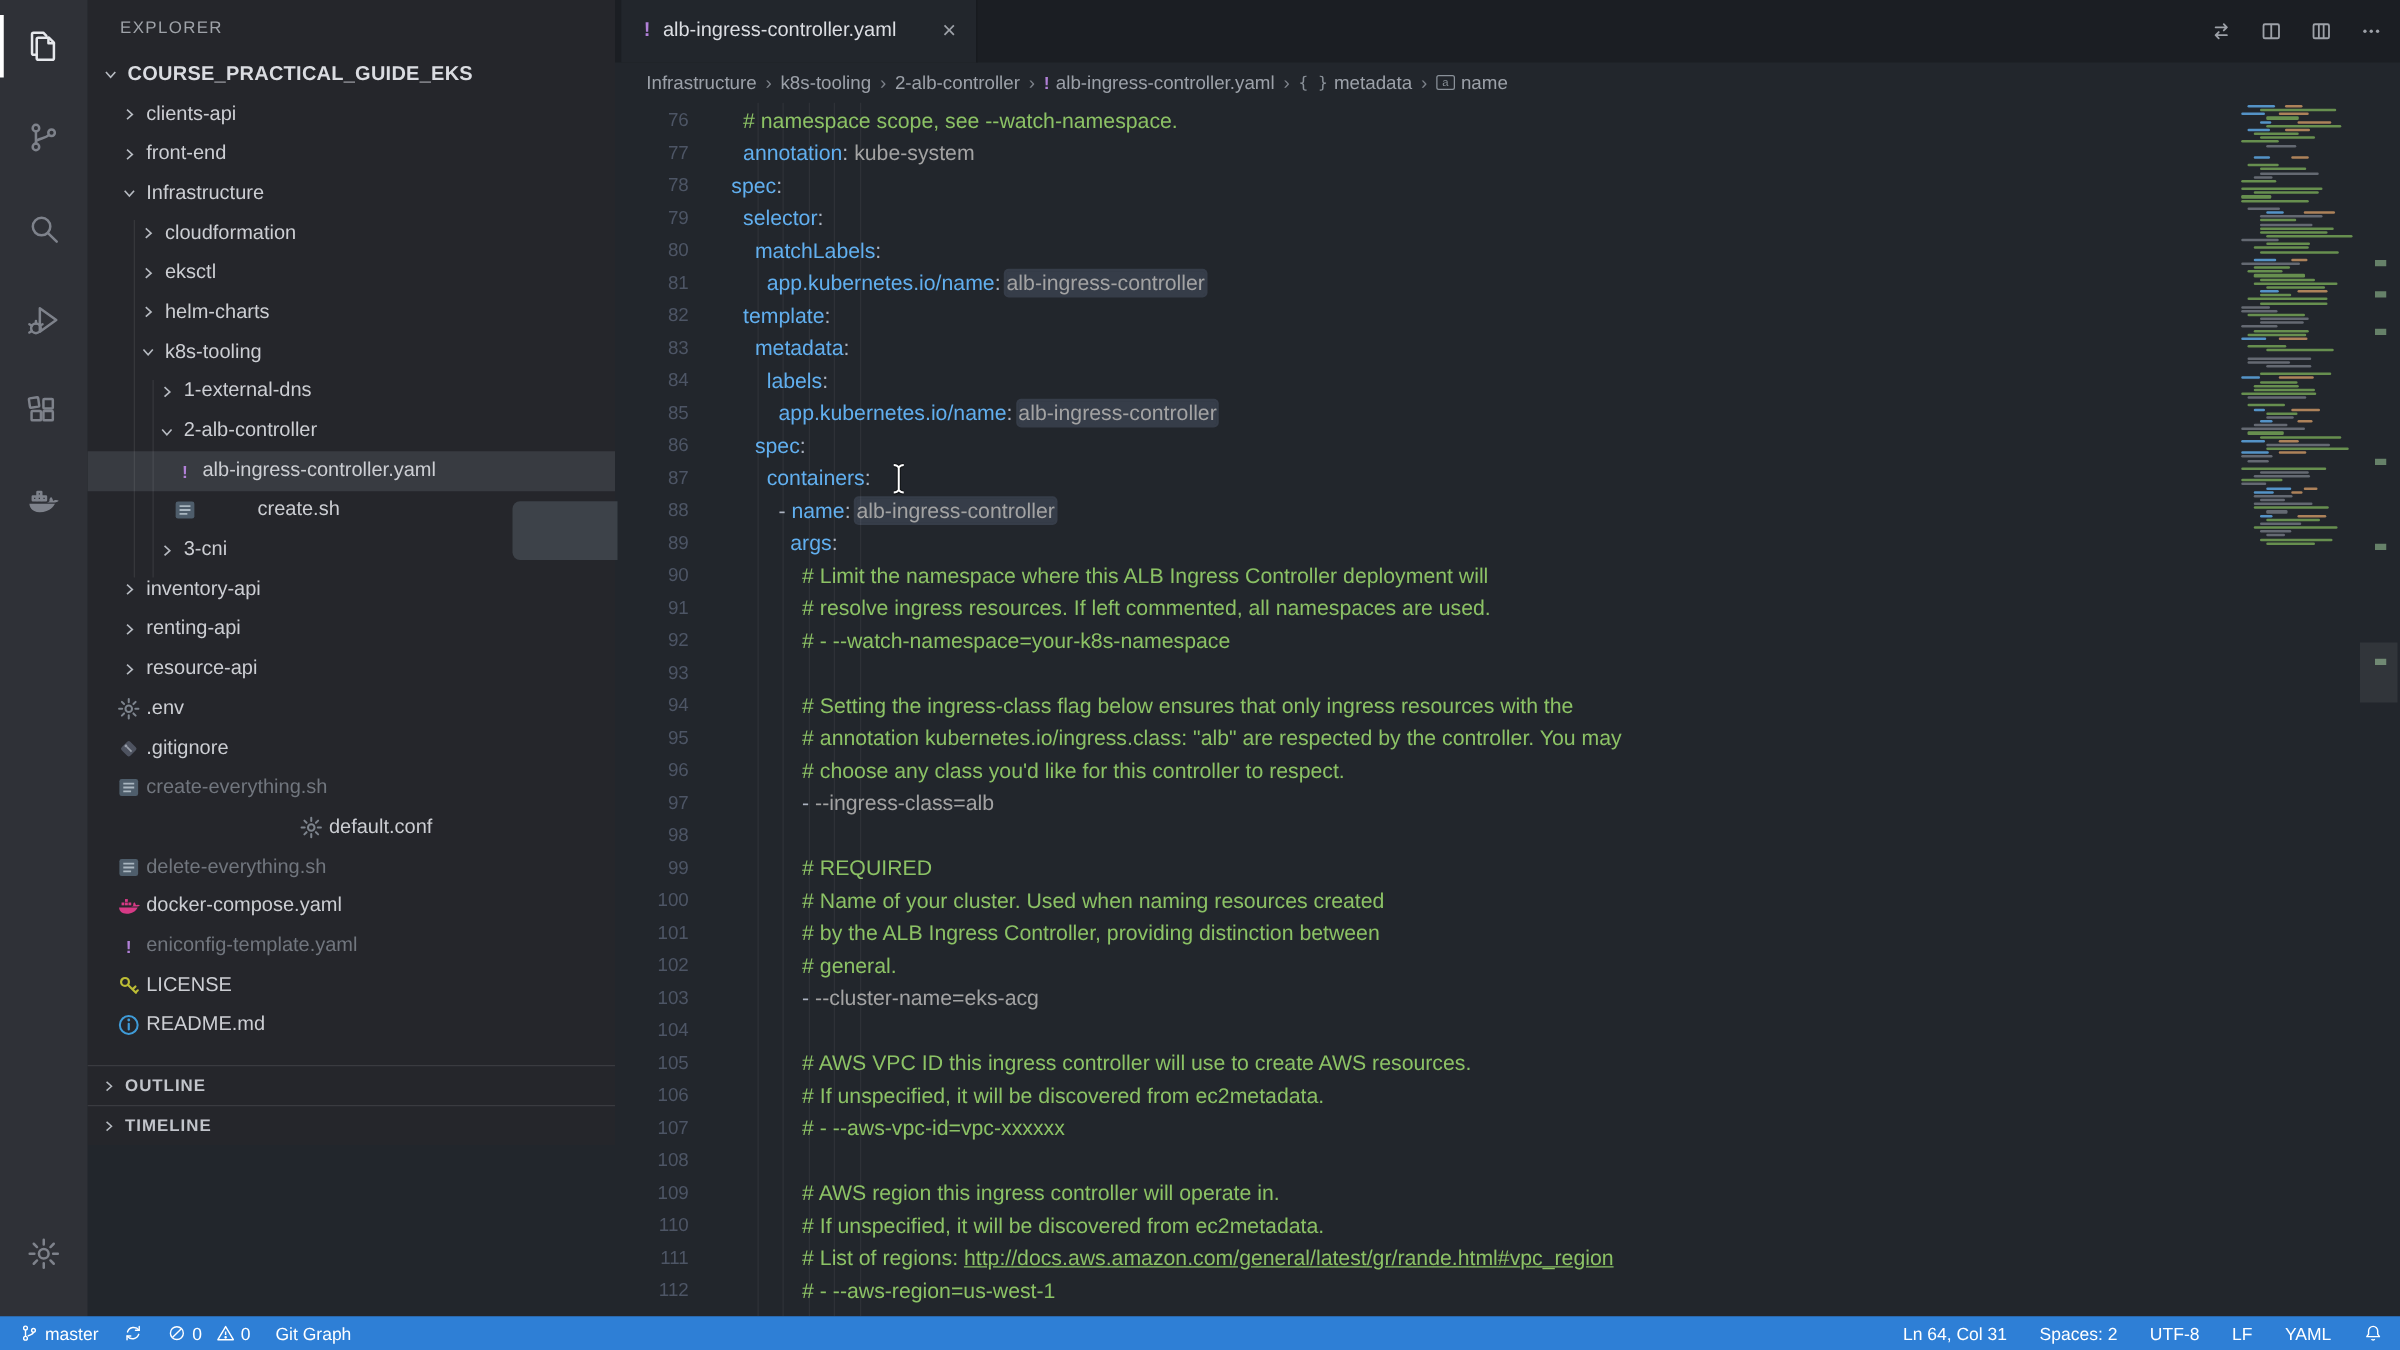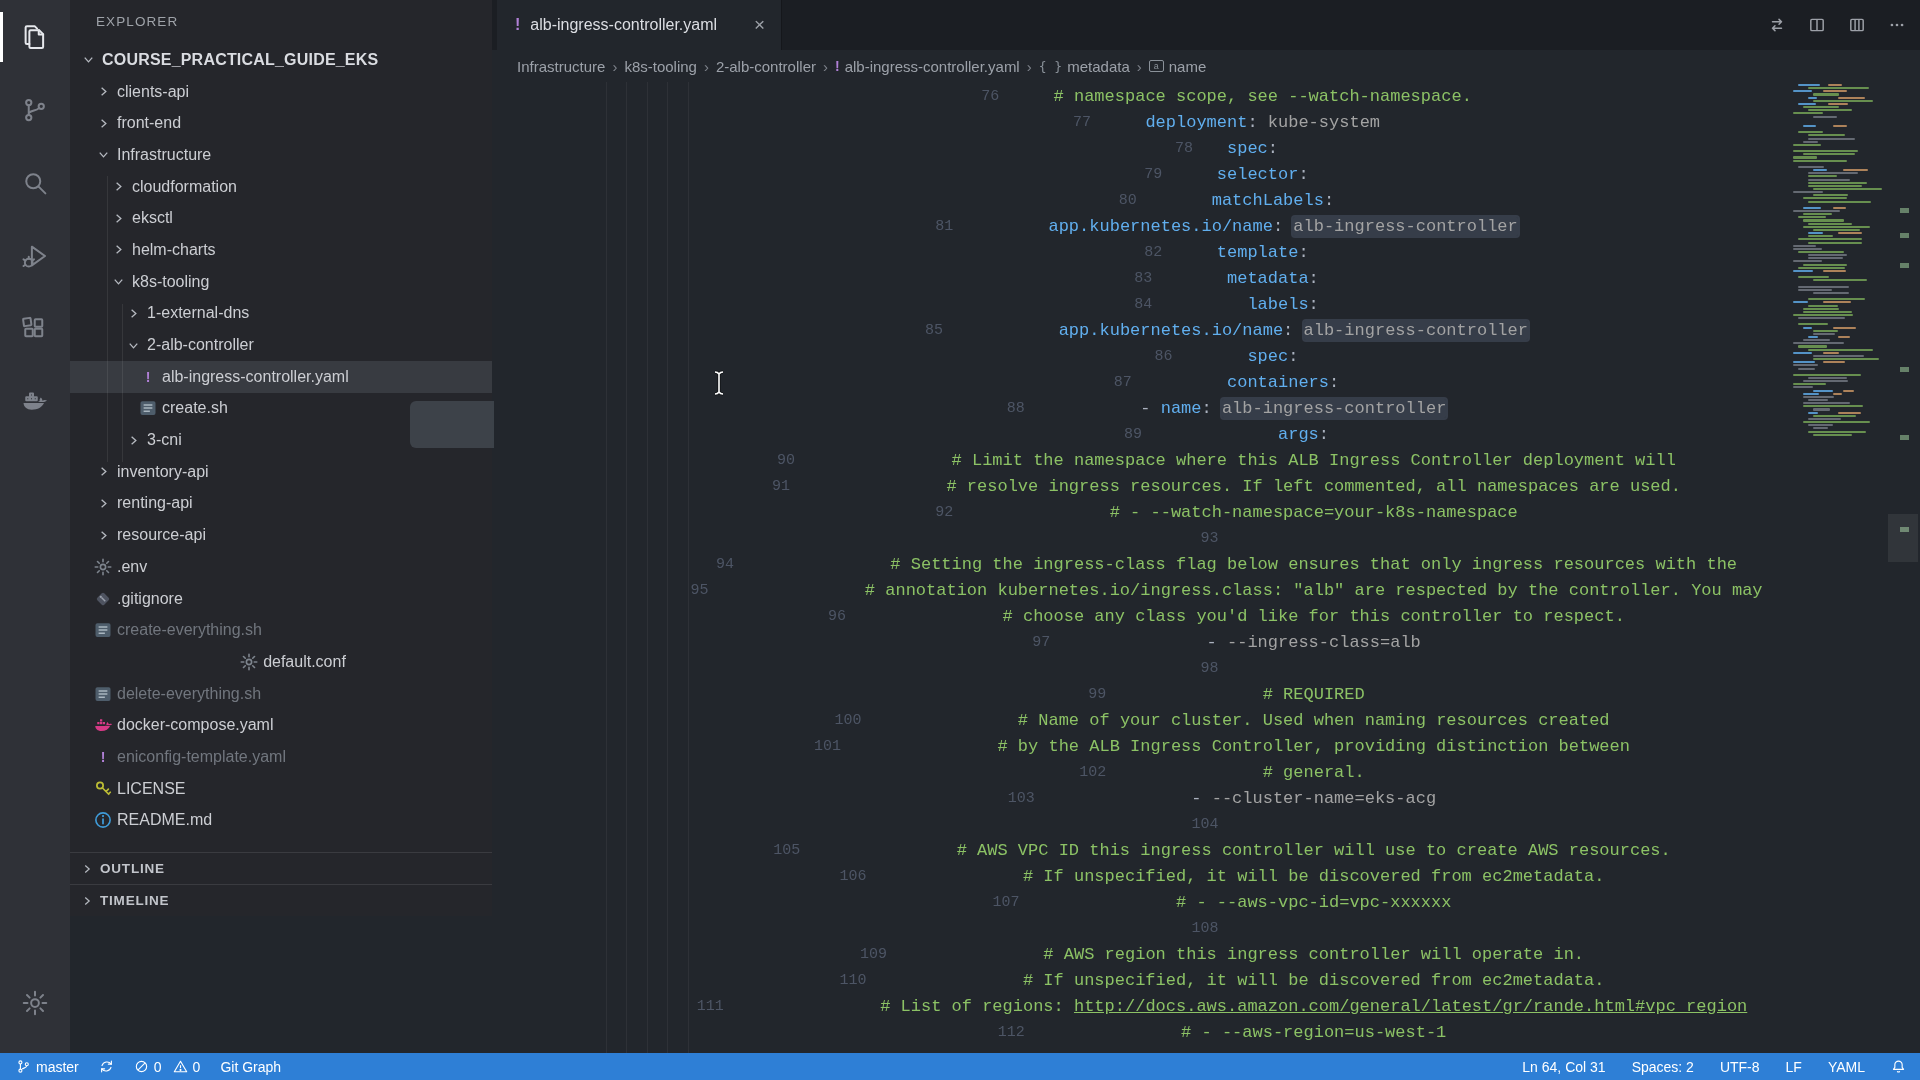--- a/index.html
+++ b/index.html
@@ -44,21 +44,21 @@
   .editor-actions svg{width:18px;height:18px;}
   .breadcrumbs{position:absolute;left:0;top:50px;right:0;height:32px;display:flex;align-items:center;padding-left:25px;font-size:15px;color:#9ca1a9;gap:7px;}
   .bc-item{display:flex;align-items:center;gap:5px;cursor:pointer;}
   .bc-sep{color:#7d828a;font-size:15px;}
   .bc-braces{color:#8a9199;font-family:"DejaVu Sans Mono",monospace;font-size:13px;}
   .bc-symbol{width:15px;height:12px;border:1px solid #8a9199;border-radius:2px;font-size:9px;line-height:10px;text-align:center;color:#8a9199;}
   
   .codearea{position:absolute;left:0;top:82px;right:0;bottom:0;overflow:hidden;padding-top:2px;}
   .indent-guides{position:absolute;left:0;top:0;bottom:0;}
   .iguide{position:absolute;top:0;bottom:0;width:1px;background:rgba(255,255,255,.055);}
-  .cline{display:flex;height:26px;line-height:26px;font-family:Liberation Mono, monospace;font-size:17px;justify-content:center;}
+  .cline{display:flex;height:26px;line-height:26px;font-family:Liberation Sans, sans-serif;font-size:17px;}
   .cline .ln{width:59px;flex:0 0 59px;text-align:right;color:#4d5565;font-size:15px;}
   .cline pre{margin:0 0 0 34px;font-family:inherit;white-space:pre;color:#abb2bf;}
   .cm{color:#8cc265;}
   .key{color:#61afef;}
   .pn{color:#abb2bf;}
   .str{color:#a3a3a3;}
   .hl{background:rgba(108,122,150,.28);border-radius:2px;box-shadow:0 0 0 2px rgba(108,122,150,.28);}
   .cml{color:#8cc265;text-decoration:underline;}
   
   .minimap{position:absolute;left:1298px;top:2px;width:92px;height:380px;cursor:pointer;}
@@ -236,21 +236,21 @@
             <svg viewBox="0 0 16 16" fill="none" stroke="currentColor" stroke-width="1.4">
               <path d="M4 6l4 4.5 4-4.5"></path>
             </svg>
           </span>
           <span class="lbl">2-alb-controller</span>
         </div>
         <div class="row selected" style="padding-left: 68px;">
           <span class="ficon warnbang">!</span>
           <span class="lbl">alb-ingress-controller.yaml</span>
         </div>
-        <div class="row" style="padding-left: 68px;">
+        <div class="row" style="padding-left: 68px; gap: 44px;">
           <span class="ficon">
             <svg viewBox="0 0 16 16">
               <rect x="2" y="2.5" width="12" height="11" rx="1.5" fill="#4e5d6b"></rect>
               <path d="M4.5 5.5h7M4.5 8h7M4.5 10.5h5" stroke="#a9b6c0" stroke-width="1.2"></path>
             </svg>
           </span>
           <span class="lbl">create.sh</span>
         </div>
         <div class="row" style="padding-left: 53px;">
           <span class="twist">
@@ -461,21 +461,21 @@
         <div class="iguide" style="left:175.4px;"></div>
         <div class="iguide" style="left:196.0px;"></div>
       </div>
       <div id="codeLines">
           <div class="cline">
             <div class="ln">76</div>
             <pre><span>  </span><span class="cm"># namespace scope, see --watch-namespace.</span></pre>
           </div>
           <div class="cline">
             <div class="ln">77</div>
-            <pre><span>  </span><span class="key">deployment</span><span class="pn">:</span><span> </span><span class="str">kube-system</span></pre>
+            <pre><span>  </span><span class="key">annotation</span><span class="pn">:</span><span> </span><span class="str">kube-system</span></pre>
           </div>
           <div class="cline">
             <div class="ln">78</div>
             <pre><span class="key">spec</span><span class="pn">:</span></pre>
           </div>
           <div class="cline">
             <div class="ln">79</div>
             <pre><span>  </span><span class="key">selector</span><span class="pn">:</span></pre>
           </div>
           <div class="cline">

